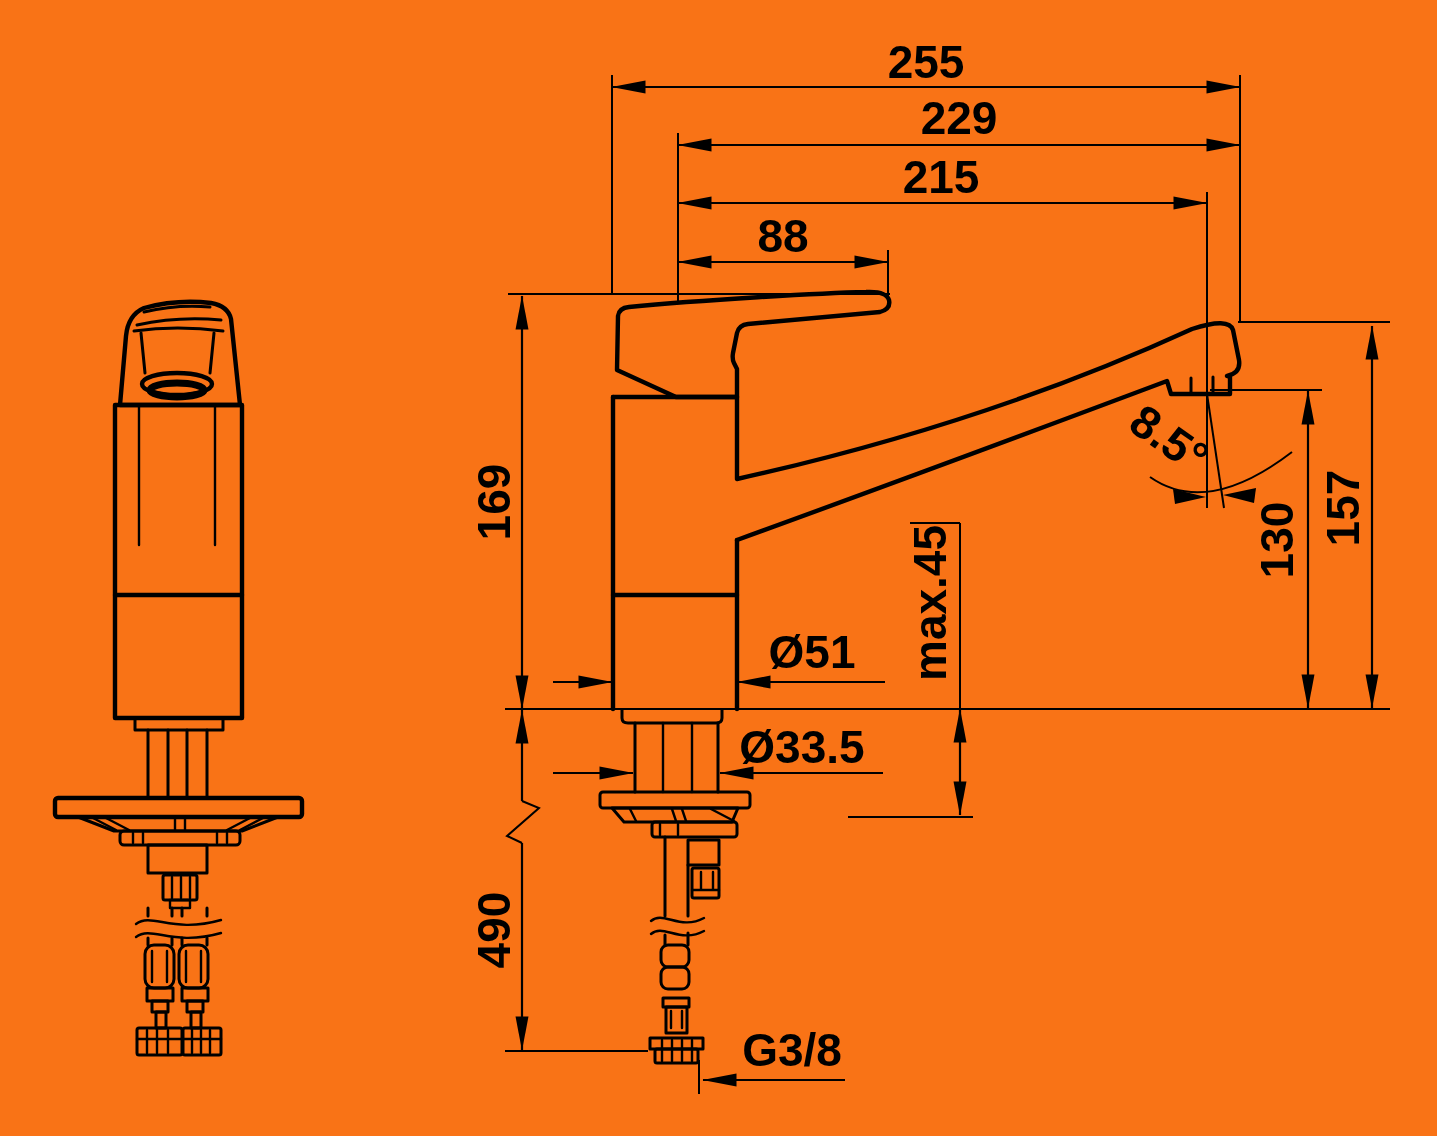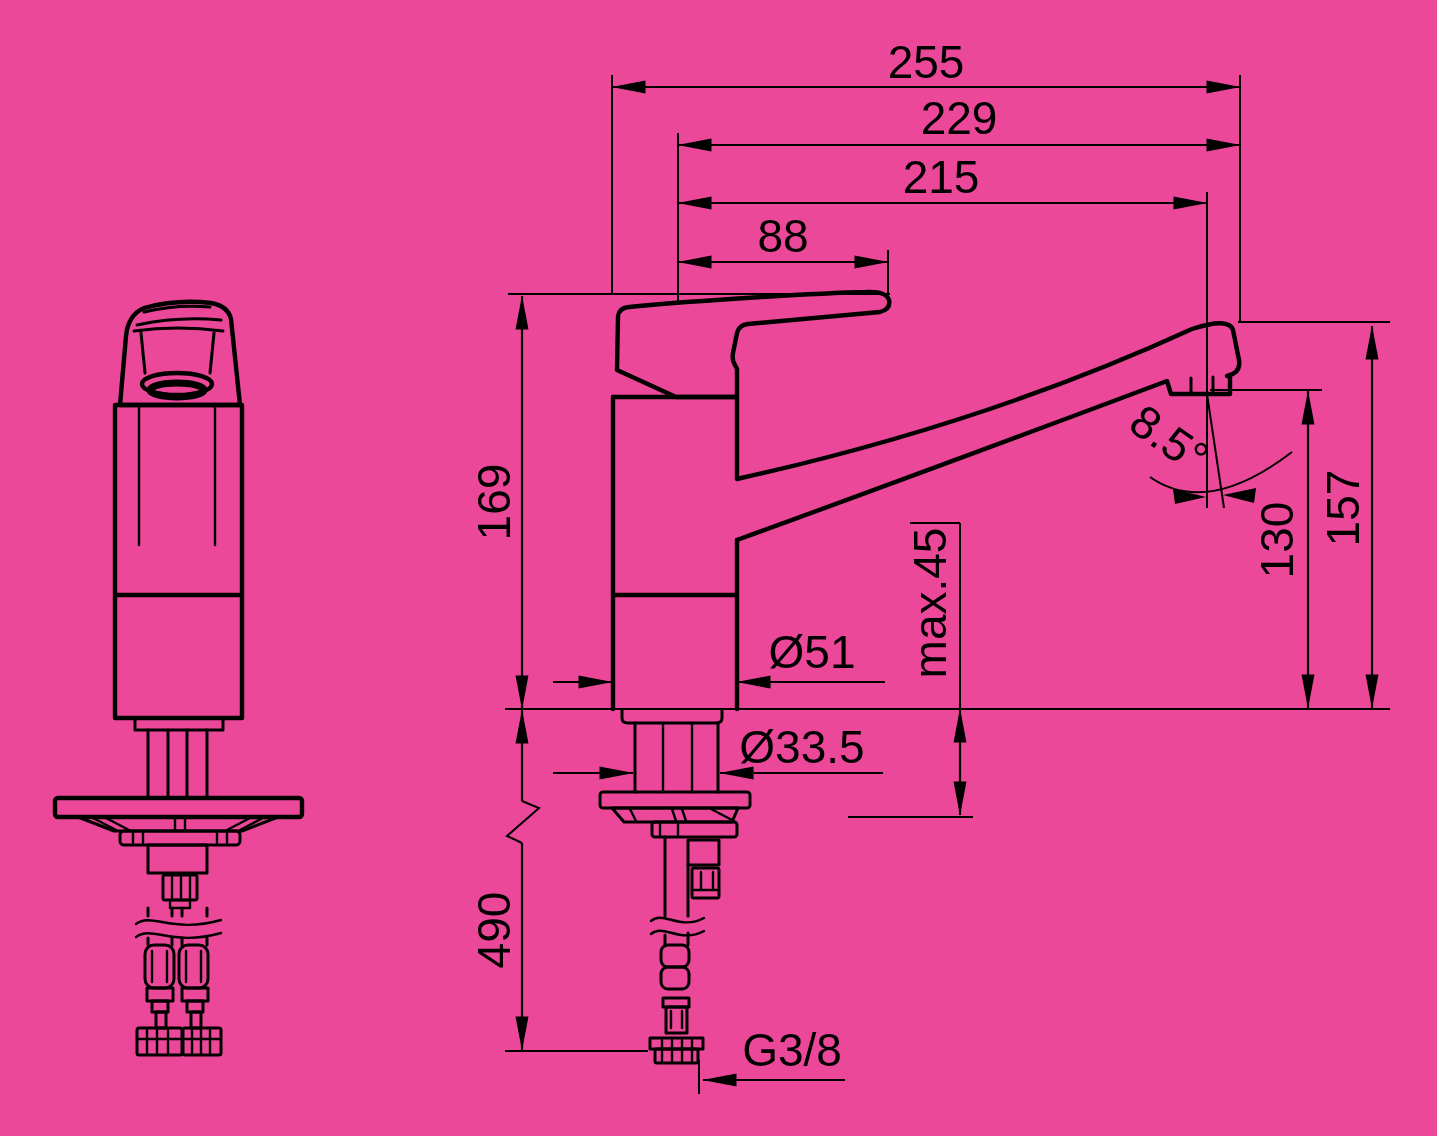--- a/index.html
+++ b/index.html
@@ -1,16 +1,16 @@
 <!DOCTYPE html>
 <html><head>
 <meta charset="utf-8">
 <style>
   html,body{margin:0;padding:0;background:#ffffff;}
-  .page{width:1437px;height:1136px;background:#ec4899;position:relative;overflow:hidden;}
+  .page{width:1437px;height:1136px;background:#f97316;position:relative;overflow:hidden;font-weight:bold;}
   svg{display:block;}
   
   .obj{fill:none;stroke:#000;stroke-width:4.4;stroke-linecap:round;stroke-linejoin:round;}
   .obj2{fill:none;stroke:#000;stroke-width:3;stroke-linecap:round;stroke-linejoin:round;}
   .obj3{fill:none;stroke:#000;stroke-width:2.4;stroke-linecap:round;stroke-linejoin:round;}
   .thick{fill:none;stroke:#000;stroke-width:7;}
   
   .dim{fill:none;stroke:#000;stroke-width:2.2;}
   .ext{fill:none;stroke:#000;stroke-width:2;}
   .arrowfill{fill:#000;stroke:none;}

